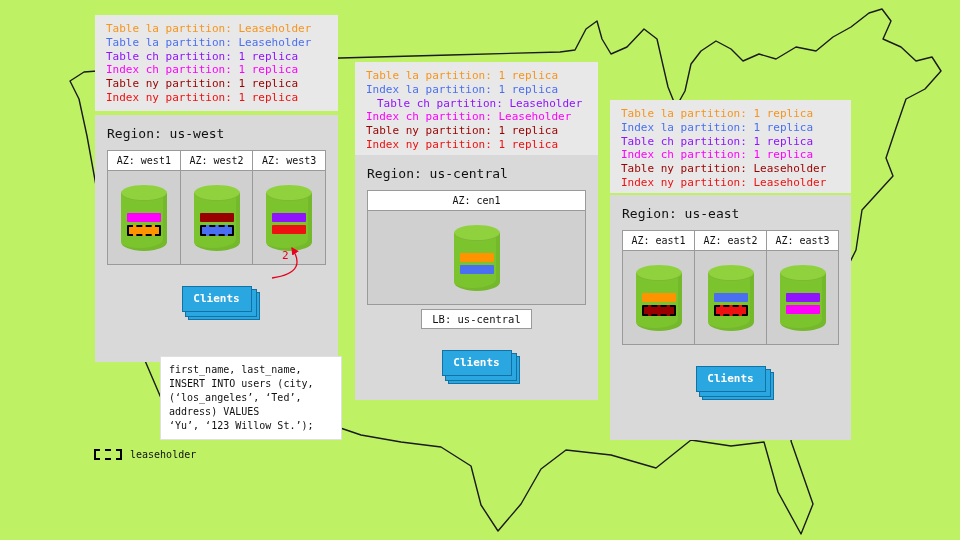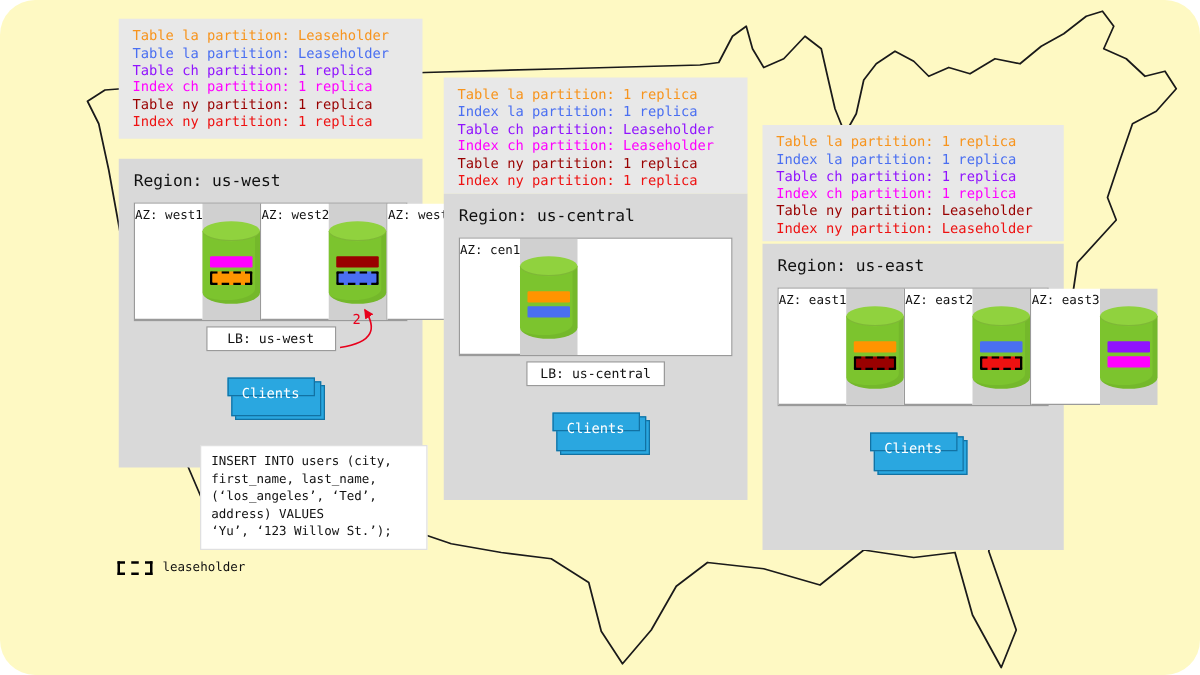--- a/index.html
+++ b/index.html
@@ -1,41 +1,41 @@
 <!DOCTYPE html>
 <html><head>
 <meta charset="utf-8">
 <style>
   * { margin:0; padding:0; box-sizing:border-box; }
   html,body { background:#fff; }
   .stage {
-    position:relative; width:960px; height:540px; background:#fef9c3; overflow:hidden;
-    font-family:"DejaVu Sans Mono","Liberation Mono",monospace; color:#111;border-radius:28px;
+    position:relative; width:960px; height:540px; background:#bef264; overflow:hidden;
+    font-family:"DejaVu Sans Mono","Liberation Mono",monospace; color:#111;
   }
   svg.map { position:absolute; left:0; top:0; z-index:0; }
   svg.overlay { position:absolute; left:0; top:0; z-index:6; pointer-events:none; }
 
   .panel { position:absolute; z-index:2; }
 
   
   .info-panel { background:#e8e8e8; padding:7px 11px; }
   .pos-info-west    { left:95px;  top:15px;  width:243px; height:96px; }
   .pos-info-central { left:355px; top:62px;  width:243px; height:93px; }
   .pos-info-east    { left:610px; top:100px; width:241px; height:93px; }
   .info-line { font-size:11px; line-height:13.8px; white-space:nowrap; }
 
   
   .region-panel { background:#d9d9d9; }
-  .pos-region-west    { left:95px;  top:127px; width:243px; height:247px; }
+  .pos-region-west    { left:95px;  top:115px; width:243px; height:247px; }
   .pos-region-central { left:355px; top:155px; width:243px; height:245px; }
   .pos-region-east    { left:610px; top:195px; width:241px; height:245px; }
   .region-title { font-size:13px; padding:11px 12px 9px 12px; letter-spacing:0; }
 
   .az-grid { display:flex; margin:0 12px; border:1px solid #9a9a9a; background:#fff; }
-  .az { flex:1; border-right:1px solid #9a9a9a; display:flex; flex-direction:row; }
+  .az { flex:1; border-right:1px solid #9a9a9a; display:flex; flex-direction:column; }
   .az:last-child { border-right:none; }
   .az-header { background:#fff; font-size:10px; text-align:center; padding:4px 0; border-bottom:1px solid #9a9a9a; white-space:nowrap; }
   .az-body { background:#d0d0d0; height:93px; display:flex; align-items:center; justify-content:center; }
 
   
   .cyl { position:relative; width:46px; height:66px; }
   .cyl-body { position:absolute; left:0; top:8px; width:46px; height:58px; background:#7cc42e;
               border-radius:0 0 23px 23px / 0 0 9px 9px; box-shadow:inset -4px -3px 0 rgba(0,0,0,0.06); }
   .cyl-top  { position:absolute; left:0; top:0; width:46px; height:16px; background:#90d23e;
               border-radius:50%; z-index:1; box-shadow:inset 0 -1px 0 rgba(0,0,0,0.12); }
@@ -44,23 +44,23 @@
   .bar.leaseholder { height:11px; margin:2px auto; border:2px dashed #000; }
 
   .lb-box { width:max-content; min-width:104px; margin:4px auto 0; background:#fff; border:1px solid #9a9a9a;
             font-size:10.5px; text-align:center; padding:3px 10px; white-space:nowrap; }
 
   .clients-wrap { position:relative; width:70px; height:26px; margin:21px auto 0; }
   .clients-wrap::before { content:""; position:absolute; left:6px; top:6px; width:70px; height:26px;
                           background:#2aa7e0; border:1px solid #1272a3; }
   .clients-wrap::after  { content:""; position:absolute; left:3px; top:3px; width:70px; height:26px;
                           background:#2aa7e0; border:1px solid #1272a3; }
-  .clients-btn { position:absolute; left:0; top:0; width:70px; height:15px; z-index:1;
+  .clients-btn { position:absolute; left:0; top:0; width:70px; height:26px; z-index:1;
                  background:#2aa7e0; border:1px solid #1272a3; color:#fff;
-                 font-size:11px; text-align:center; line-height:24px; }
+                 font-size:11px; text-align:center; line-height:24px;font-weight:bold; }
 
   
   .sql-note { position:absolute; left:160px; top:356px; width:182px; z-index:2;
               background:#fff; border:1px solid #e0e0e0; padding:6px 8px; }
   .sql-line { font-size:10px; line-height:14px; white-space:nowrap; color:#111; }
 
   
   .legend { position:absolute; left:94px; top:449px; z-index:2; display:flex; align-items:flex-start; gap:8px; }
   .legend-swatch { display:inline-block; width:28px; height:11px; border:2px dashed #000; background:transparent; }
   .legend-label { font-size:10px; }
@@ -130,30 +130,29 @@
             <div class="cyl-body"></div>
             <div class="cyl-top"></div>
             <div class="bars">
               <div class="bar" style="background: rgb(144, 19, 254);"></div>
               <div class="bar" style="background: rgb(238, 17, 17);"></div>
             </div>
           </div>
         </div>
       </div>
     </div>
-    <div class="lb-box">LB: us-west</div>
     <div class="clients-wrap">
       <div class="clients-btn">Clients</div>
     </div>
   </section>
 
   <section class="panel info-panel pos-info-central">
     <div class="info-line" style="color: rgb(247, 148, 29);">Table la partition: 1 replica</div>
     <div class="info-line" style="color: rgb(74, 111, 241);">Index la partition: 1 replica</div>
-    <div class="info-line" style="color: rgb(144, 19, 254);">Table ch partition: Leaseholder</div>
+    <div class="info-line" style="color: rgb(144, 19, 254); margin-left: 11px;">Table ch partition: Leaseholder</div>
     <div class="info-line" style="color: rgb(255, 0, 255);">Index ch partition: Leaseholder</div>
     <div class="info-line" style="color: rgb(153, 0, 0);">Table ny partition: 1 replica</div>
     <div class="info-line" style="color: rgb(238, 17, 17);">Index ny partition: 1 replica</div>
   </section>
 
   <section class="panel region-panel pos-region-central">
     <div class="region-title">Region: us-central</div>
     <div class="az-grid">
       <div class="az">
         <div class="az-header">AZ: cen1</div>
@@ -226,22 +225,22 @@
           </div>
         </div>
       </div>
     </div>
     <div class="clients-wrap">
       <div class="clients-btn">Clients</div>
     </div>
   </section>
 
   <div class="sql-note">
+    <div class="sql-line">first_name, last_name,</div>
     <div class="sql-line">INSERT INTO users (city,</div>
-    <div class="sql-line">first_name, last_name,</div>
     <div class="sql-line">(‘los_angeles’, ‘Ted’,</div>
     <div class="sql-line">address) VALUES</div>
     <div class="sql-line">‘Yu’, ‘123 Willow St.’);</div>
   </div>
 
   <div class="legend">
     <span class="legend-swatch"></span>
     <span class="legend-label">leaseholder</span>
   </div>
 

